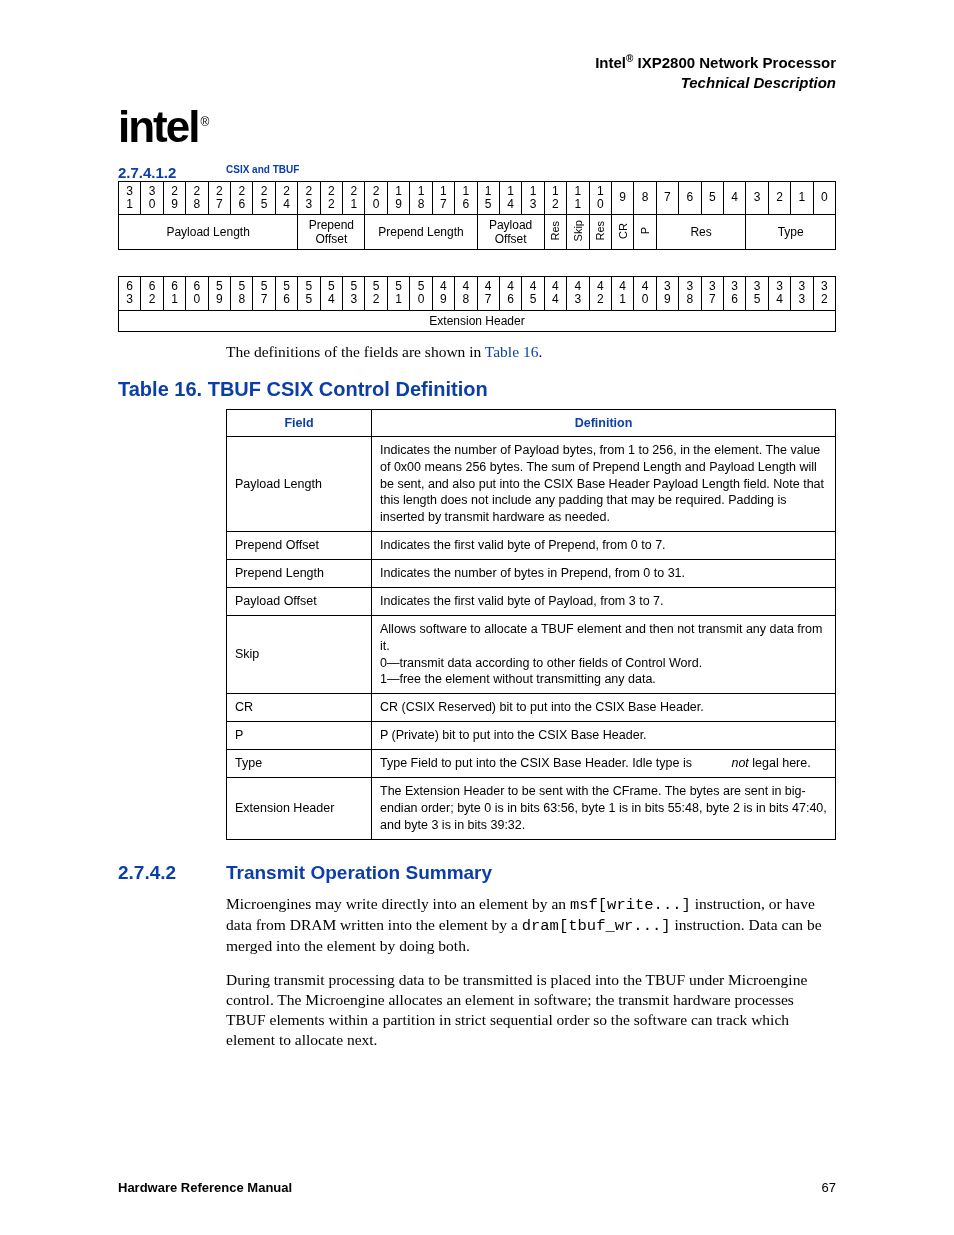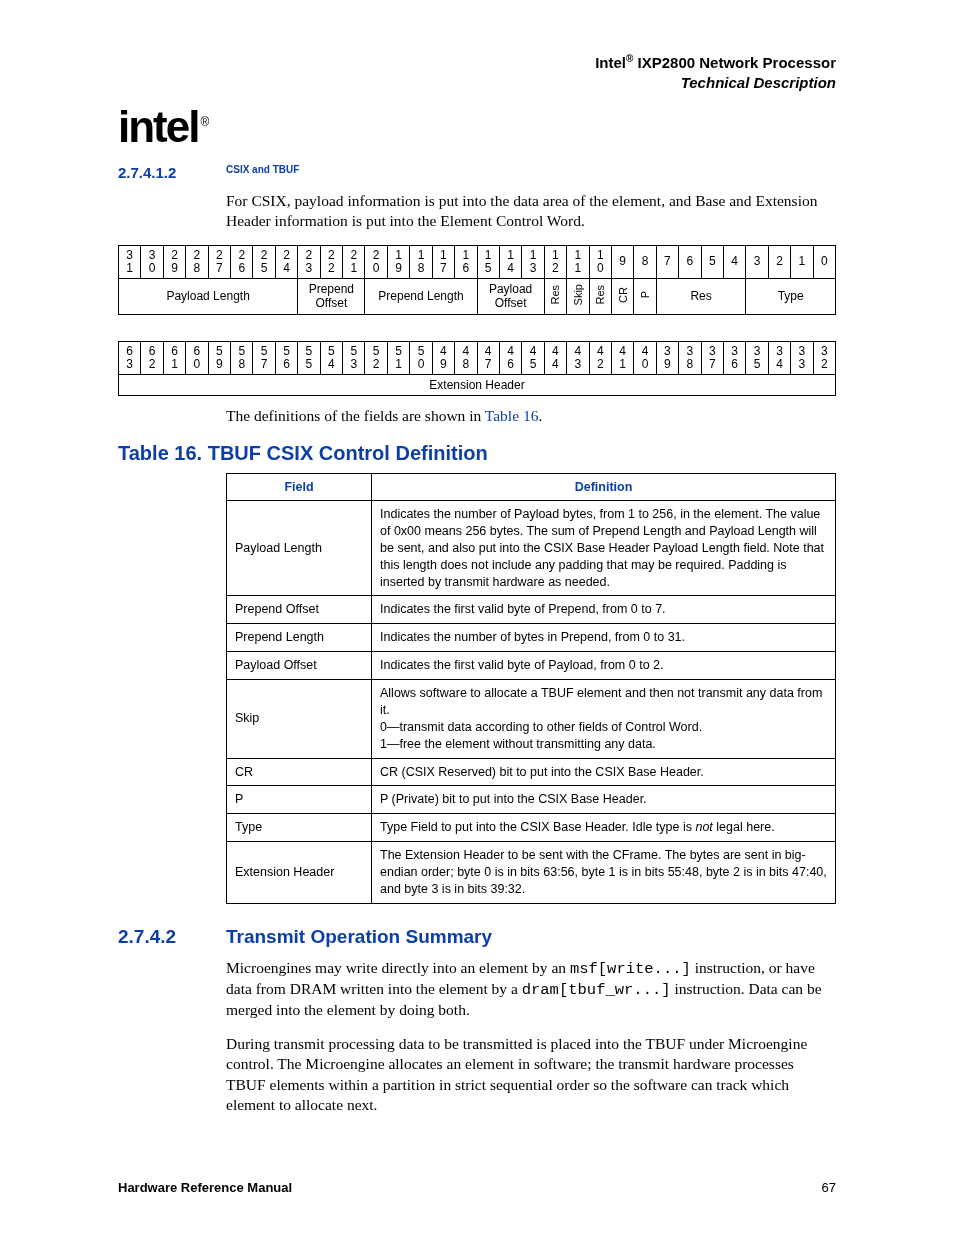--- a/index.html
+++ b/index.html
@@ -81,21 +81,21 @@
   .footer {
     position: absolute;
     left: 118px; right: 118px; bottom: 40px;
     font-family: Arial, Helvetica, sans-serif;
     font-size: 13px;
     display: flex;
     justify-content: space-between;
   }
   .footer .hrm { font-weight: bold; }
   .mono { font-family: "Courier New", monospace; white-space: pre; }
-  em.not { font-style: italic; }
+  em.not { font-style: italic; margin-left: 36px; }
 </style>
 </head>
 <body>
 
 
 
 <div class="header-right">
   <span>Intel</span><span class="sup">®</span><span> IXP2800 Network Processor</span><br>
   <span class="sub">Technical Description</span>
 </div>
@@ -103,21 +103,20 @@
 <div class="logo">
   <span>intel</span><span class="reg">®</span>
 </div>
 
 <div class="sec-row">
   <div class="sec-num">2.7.4.1.2</div>
   <div class="sec-title">CSIX and TBUF</div>
 </div>
 
 <div class="body-col">
-  <p class="para">For CSIX, payload information is put into the data area of the element, and Base and Extension Header information is put into the Element Control Word.</p>
 </div>
 
 <table class="bit-table1">
   <tbody>
       <tr id="bits-hi-row">
         <td style="white-space: pre-line; line-height: 1.1;">3
 1</td>
         <td style="white-space: pre-line; line-height: 1.1;">3
 0</td>
         <td style="white-space: pre-line; line-height: 1.1;">2
@@ -286,21 +285,21 @@
       <tr>
         <td class="fld">Prepend Offset</td>
         <td style="white-space: pre-line;">Indicates the first valid byte of Prepend, from 0 to 7.</td>
       </tr>
       <tr>
         <td class="fld">Prepend Length</td>
         <td style="white-space: pre-line;">Indicates the number of bytes in Prepend, from 0 to 31.</td>
       </tr>
       <tr>
         <td class="fld">Payload Offset</td>
-        <td style="white-space: pre-line;">Indicates the first valid byte of Payload, from 0 to 2.</td>
+        <td style="white-space: pre-line;">Indicates the first valid byte of Payload, from 3 to 7.</td>
       </tr>
       <tr>
         <td class="fld">Skip</td>
         <td style="white-space: pre-line;">Allows software to allocate a TBUF element and then not transmit any data from it.
 0—transmit data according to other fields of Control Word.
 1—free the element without transmitting any data.</td>
       </tr>
       <tr>
         <td class="fld">CR</td>
         <td style="white-space: pre-line;">CR (CSIX Reserved) bit to put into the CSIX Base Header.</td>

